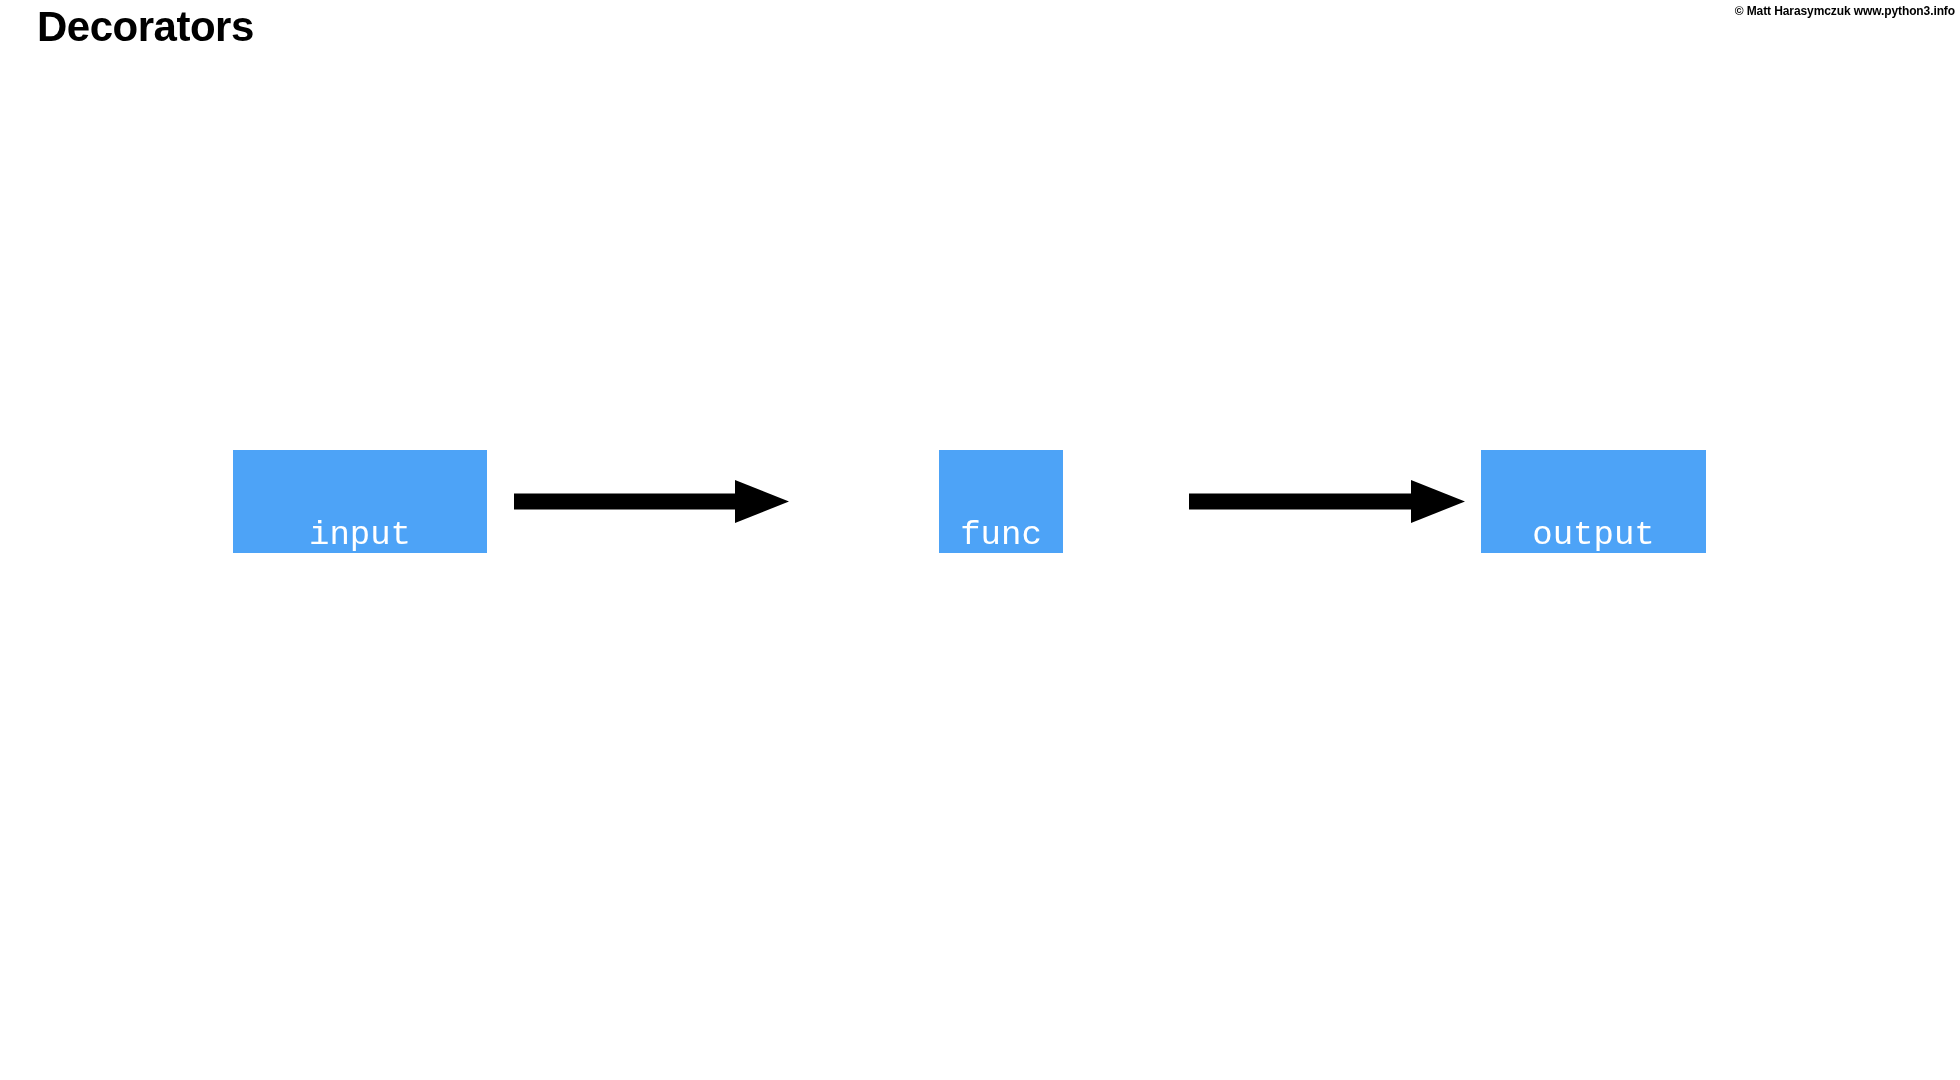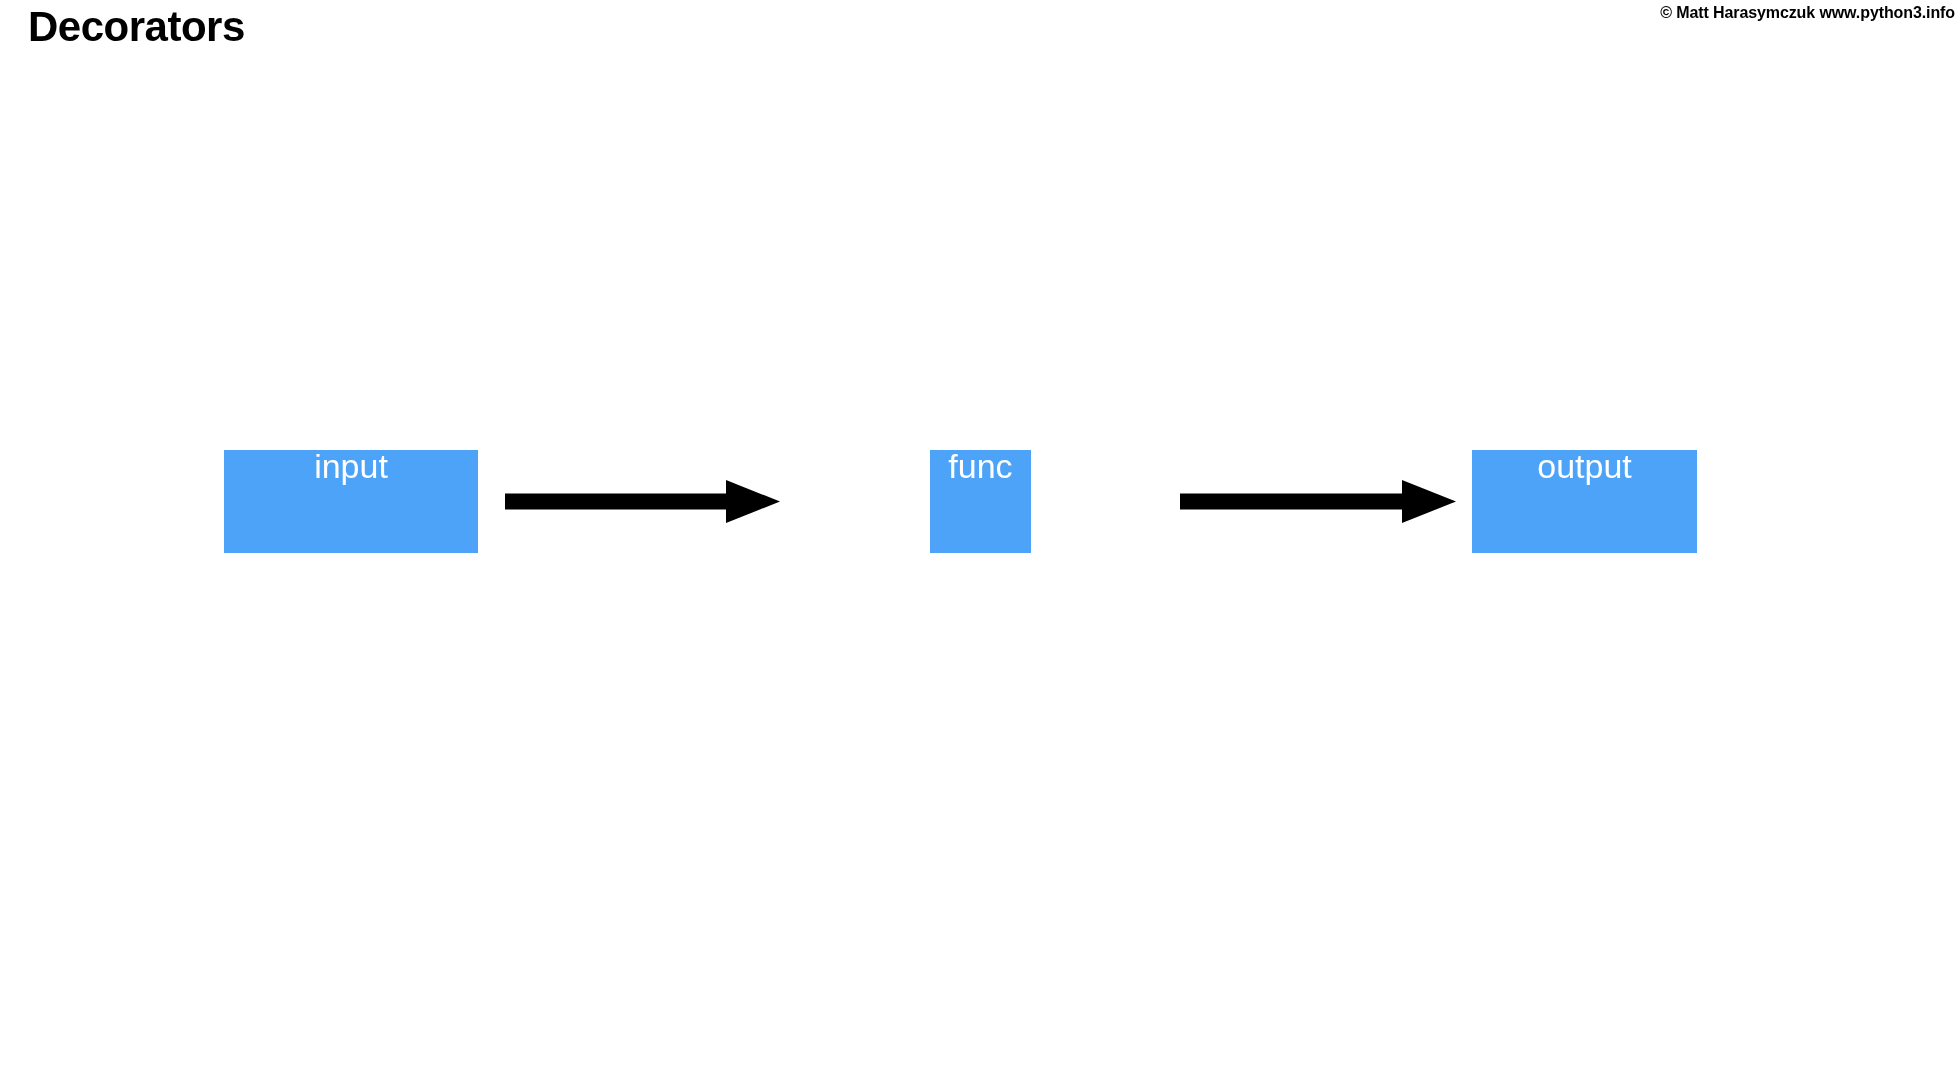--- a/index.html
+++ b/index.html
@@ -14,74 +14,76 @@
     position: relative;
     overflow: hidden;
     font-family: "Liberation Sans", sans-serif;
     -webkit-font-smoothing: antialiased;
   }
 
   .slide {
     position: absolute;
     inset: 0;
     background: #ffffff;
+    margin-left: 9px;
   }
 
   
   .slide-title {
     position: absolute;
     left: 28px;
     top: 3px;
     font-size: 42px;
     font-weight: bold;
     color: #000000;
     line-height: 1.15;
     letter-spacing: -0.5px;
     white-space: nowrap;
   }
 
   .credit {
     position: absolute;
     right: 5px;
     top: 4px;
-    font-size: 16px;
+    font-size: 12px;
     font-weight: bold;
     color: #000000;
     white-space: nowrap;
     letter-spacing: -0.1px;
   }
 
   
   .diagram {
     position: absolute;
     left: 0;
     top: 0;
     width: 1960px;
     height: 1080px;
   }
 
   .node {
     position: absolute;
     display: flex;
-    align-items: flex-start;
+    align-items: flex-end;
     justify-content: center;
     color: #ffffff;
     font-size: 34px;
     font-weight: normal;
     line-height: 1;
     box-sizing: border-box;
+    font-family: Liberation Mono, monospace;
   }
 
   .node-label {
     display: block;
     transform: translateY(-1px);
   }
 
   #node-input  { left: 224px;  top: 450px; width: 254px; height: 103px; }
-  #node-func   { left: 930px;  top: 450px; width: 101px; height: 103px; }
+  #node-func   { left: 930px;  top: 450px; width: 124px; height: 103px; }
   #node-output { left: 1472px; top: 450px; width: 225px; height: 103px; }
 
   .arrow {
     position: absolute;
     top: 479px;
     height: 45px;
   }
   #arrow-1 { left: 505px; width: 275px; }
   #arrow-2 { left: 1180px; width: 276px; }
   .arrow svg { display: block; width: 100%; height: 100%; }

